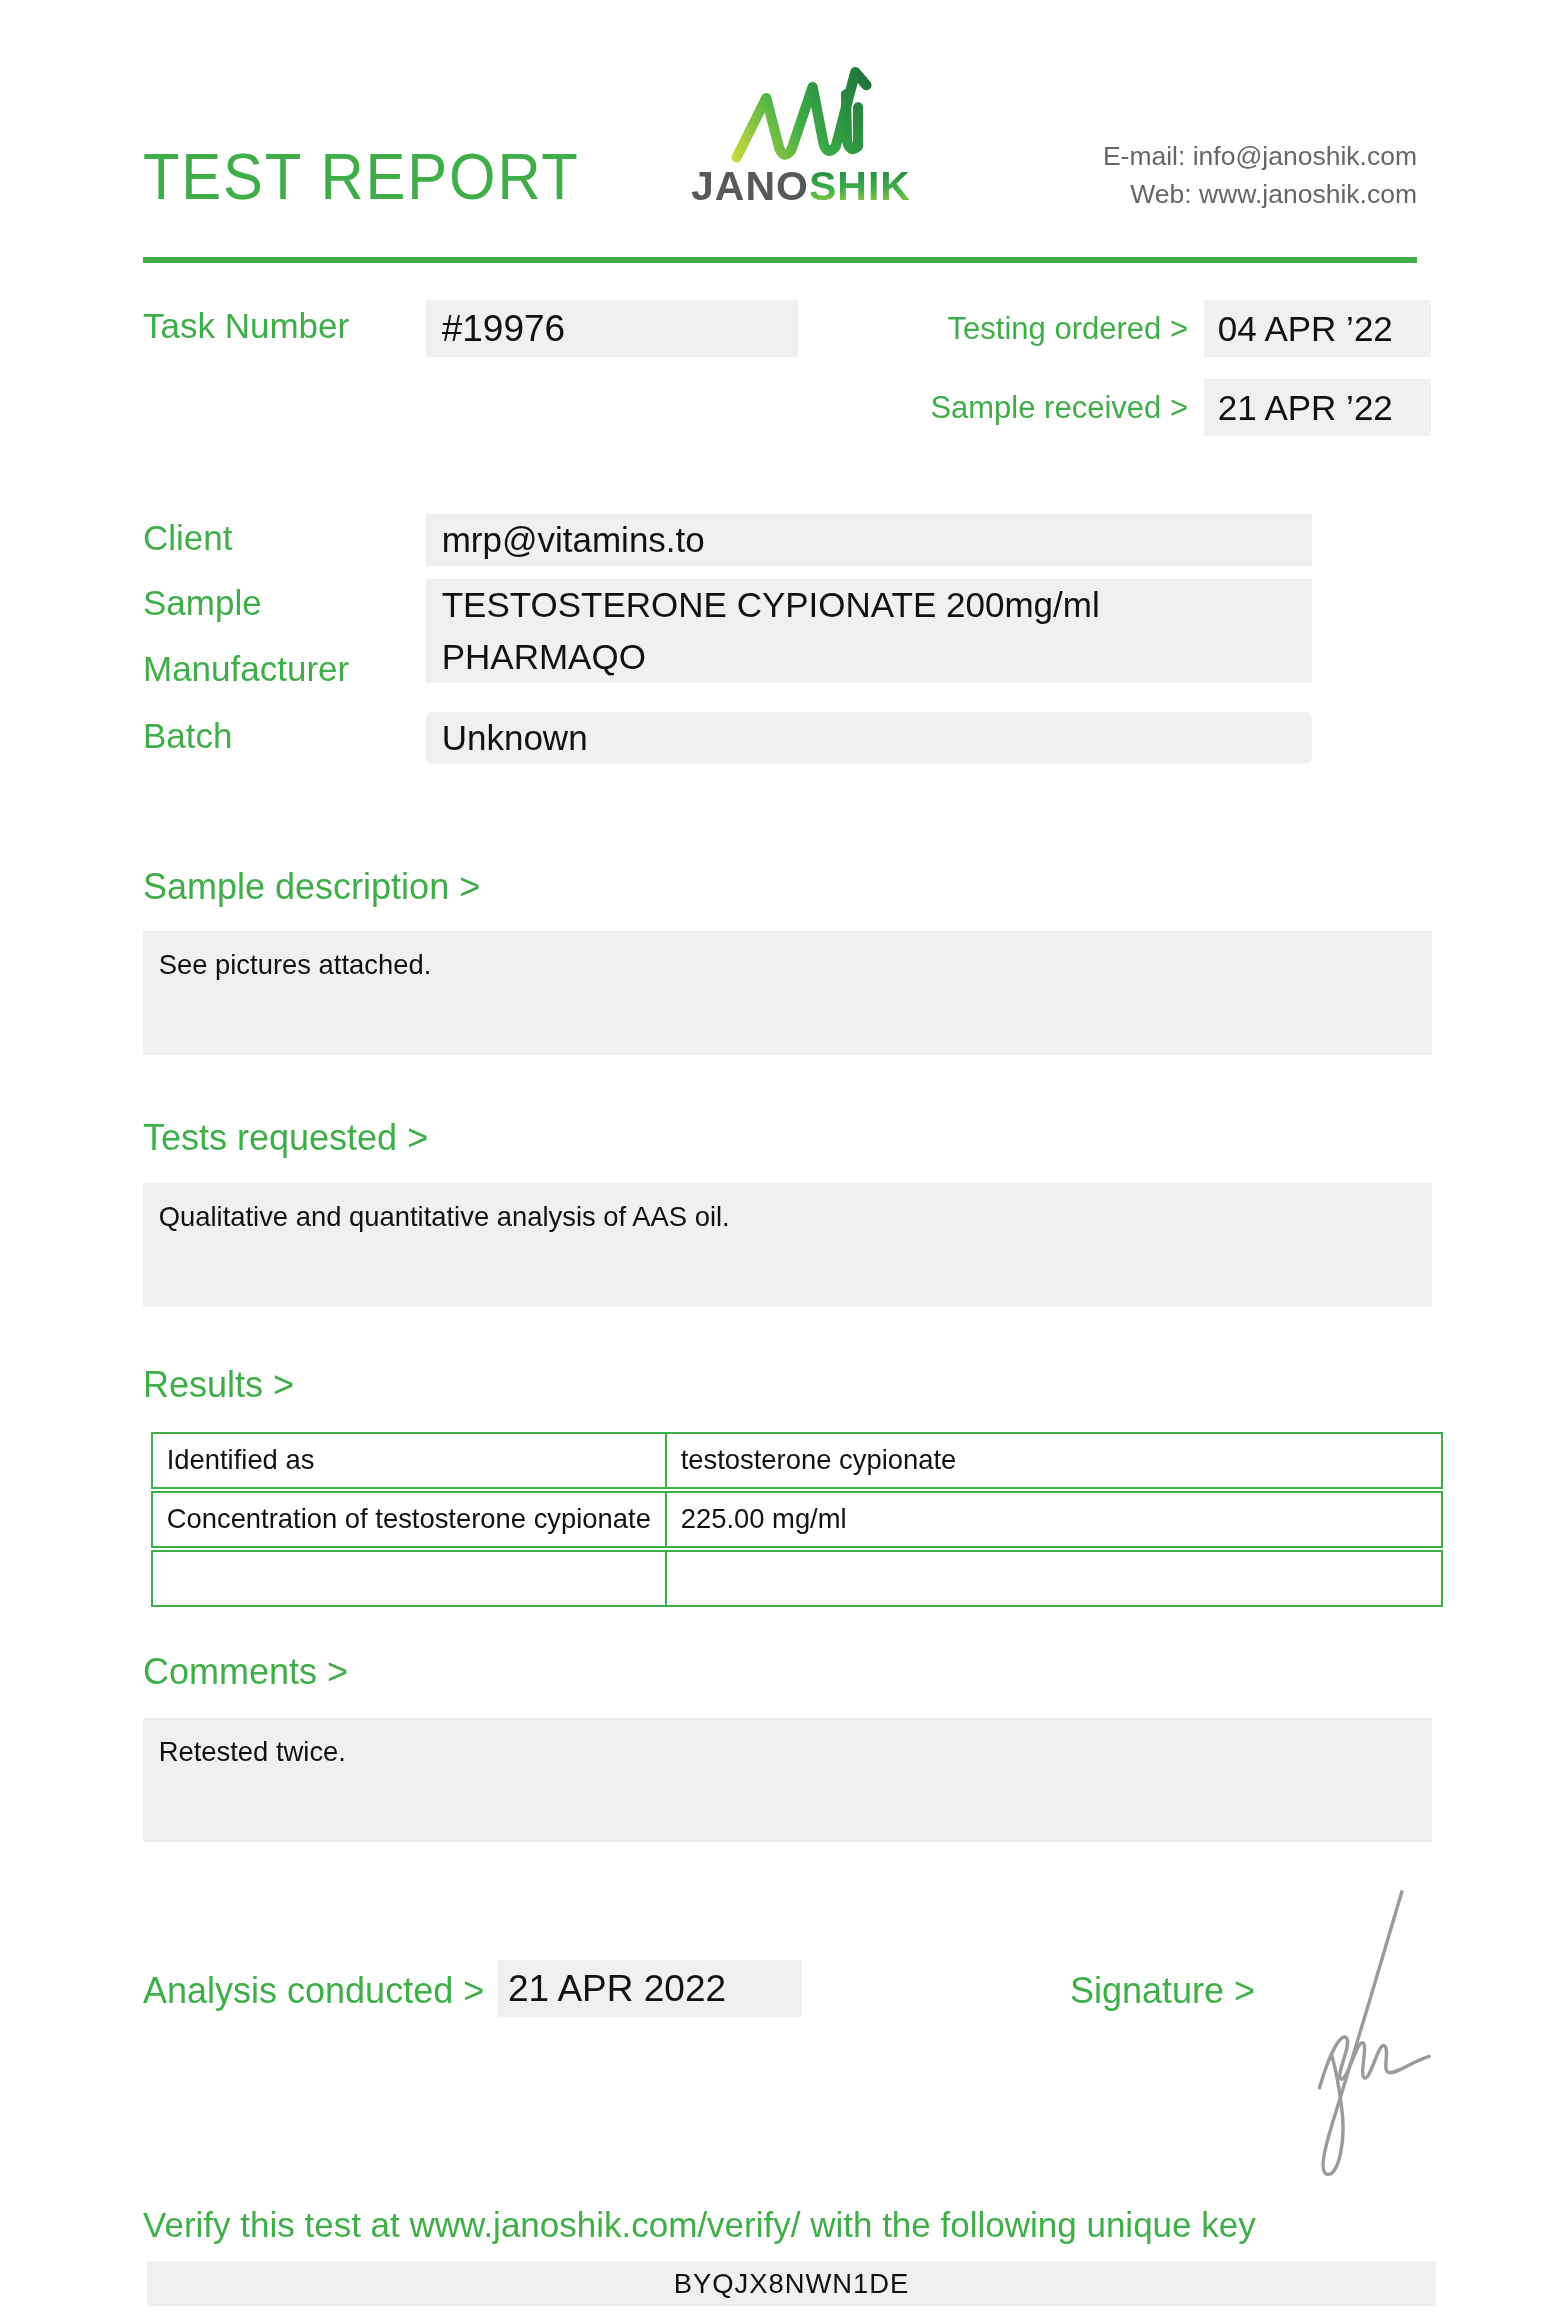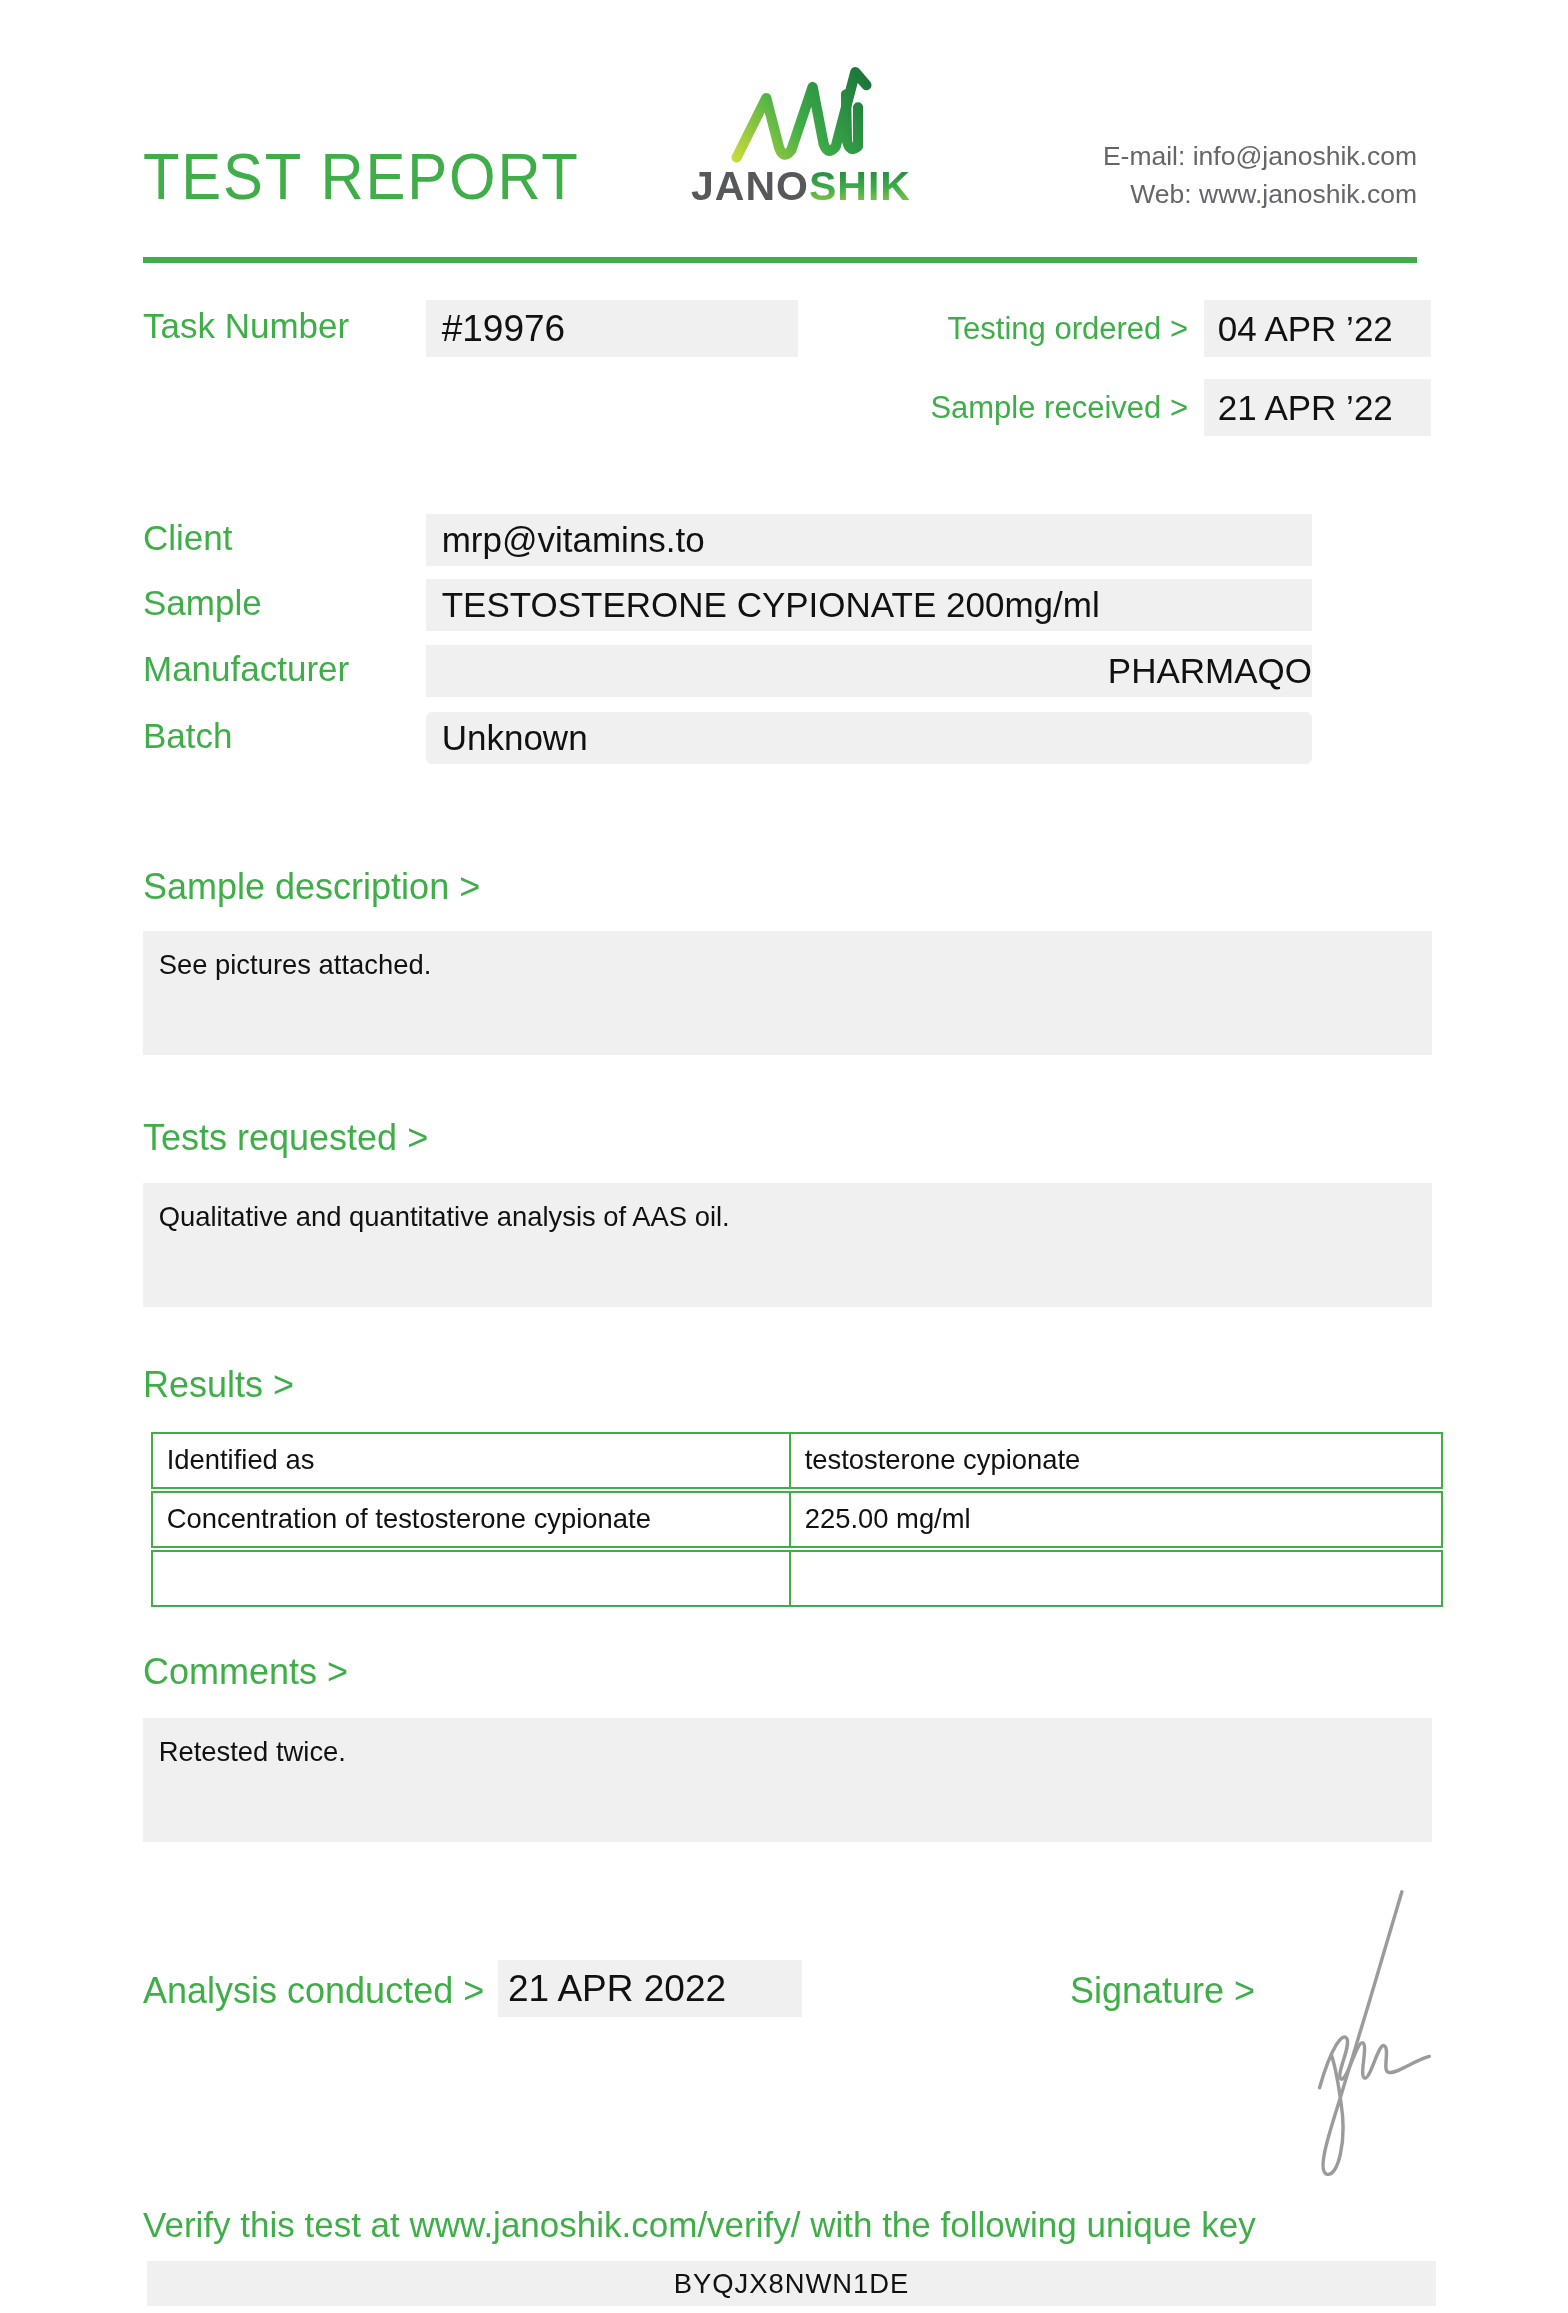--- a/index.html
+++ b/index.html
@@ -61,21 +61,21 @@
     font-size: 27.4px; padding: 17.6px 15.7px 0 15.7px;
   }
 
   
   .results-table { left: 151px; top: 1432px; width: 1292px; }
   .r-row {
     display: flex; border: 2.9px solid #3fae49; background: #ffffff;
     height: 57px; margin-bottom: 2px;
   }
   .r-cell { font-size: 27.4px; color: #111111; line-height: 51px; padding-left: 13.7px; white-space: nowrap; overflow: hidden; }
-  .r-cell.c1 { width: 638px; border-right: 2.9px solid #3fae49; }
+  .r-cell.c1 { width: 514px; border-right: 2.9px solid #3fae49; }
   .r-cell.c2 { flex: 1; }
 
   
   .analysis-box { left: 498px; top: 1960px; width: 304px; height: 57px; line-height: 57px; padding-left: 10px; font-size: 37px; }
   .verify-line { left: 143px; top: 2205px; width: 1313px; color: #3fae49; font-size: 35px; white-space: nowrap; }
   .key-box {
     left: 147px; top: 2261px; width: 1289px; height: 45px;
     background: #f0f0f0; color: #111111;
     font-size: 27.4px; line-height: 45px; text-align: center; letter-spacing: 1px;
   }
@@ -126,21 +126,21 @@
   <div class="abs small-label date-label" style="top:390px;">Sample received &gt;</div>
   <div class="abs value-box date-box" style="top:379px;">21 APR ’22</div>
 
   <div class="abs field-label" style="left:143px; top:518px;">Client</div>
   <div class="abs value-box detail-box" style="top:514px;">mrp@vitamins.to</div>
 
   <div class="abs field-label" style="left:143px; top:583px;">Sample</div>
   <div class="abs value-box detail-box" style="top:579px;">TESTOSTERONE CYPIONATE 200mg/ml</div>
 
   <div class="abs field-label" style="left:143px; top:649px;">Manufacturer</div>
-  <div class="abs value-box detail-box" style="top:645px;text-align:right;">PHARMAQO</div>
+  <div class="abs value-box detail-box" style="top:631px;">PHARMAQO</div>
 
   <div class="abs field-label" style="left:143px; top:716px;">Batch</div>
   <div class="abs value-box detail-box" style="top:712px;border-radius:6px;">Unknown</div>
 
   <div class="abs section-heading" style="left:143px; top:866px;">Sample description &gt;</div>
   <div class="abs section-box" style="top:931px;">See pictures attached.</div>
 
   <div class="abs section-heading" style="left:143px; top:1117px;">Tests requested &gt;</div>
   <div class="abs section-box" style="top:1183px;">Qualitative and quantitative analysis of AAS oil.</div>
 

